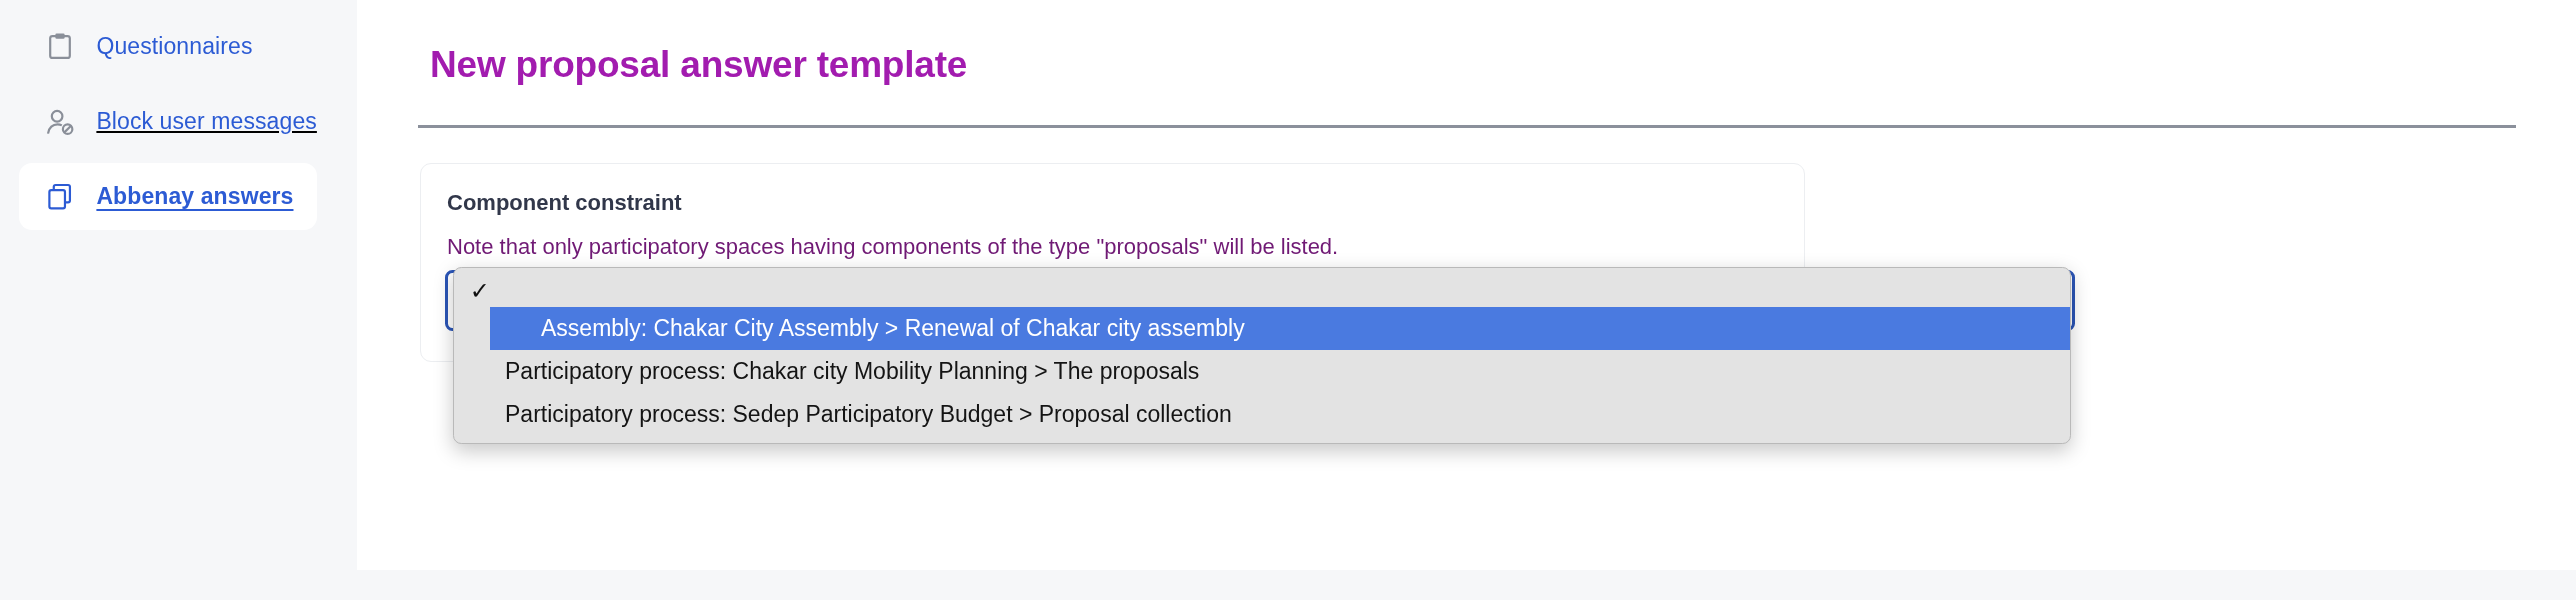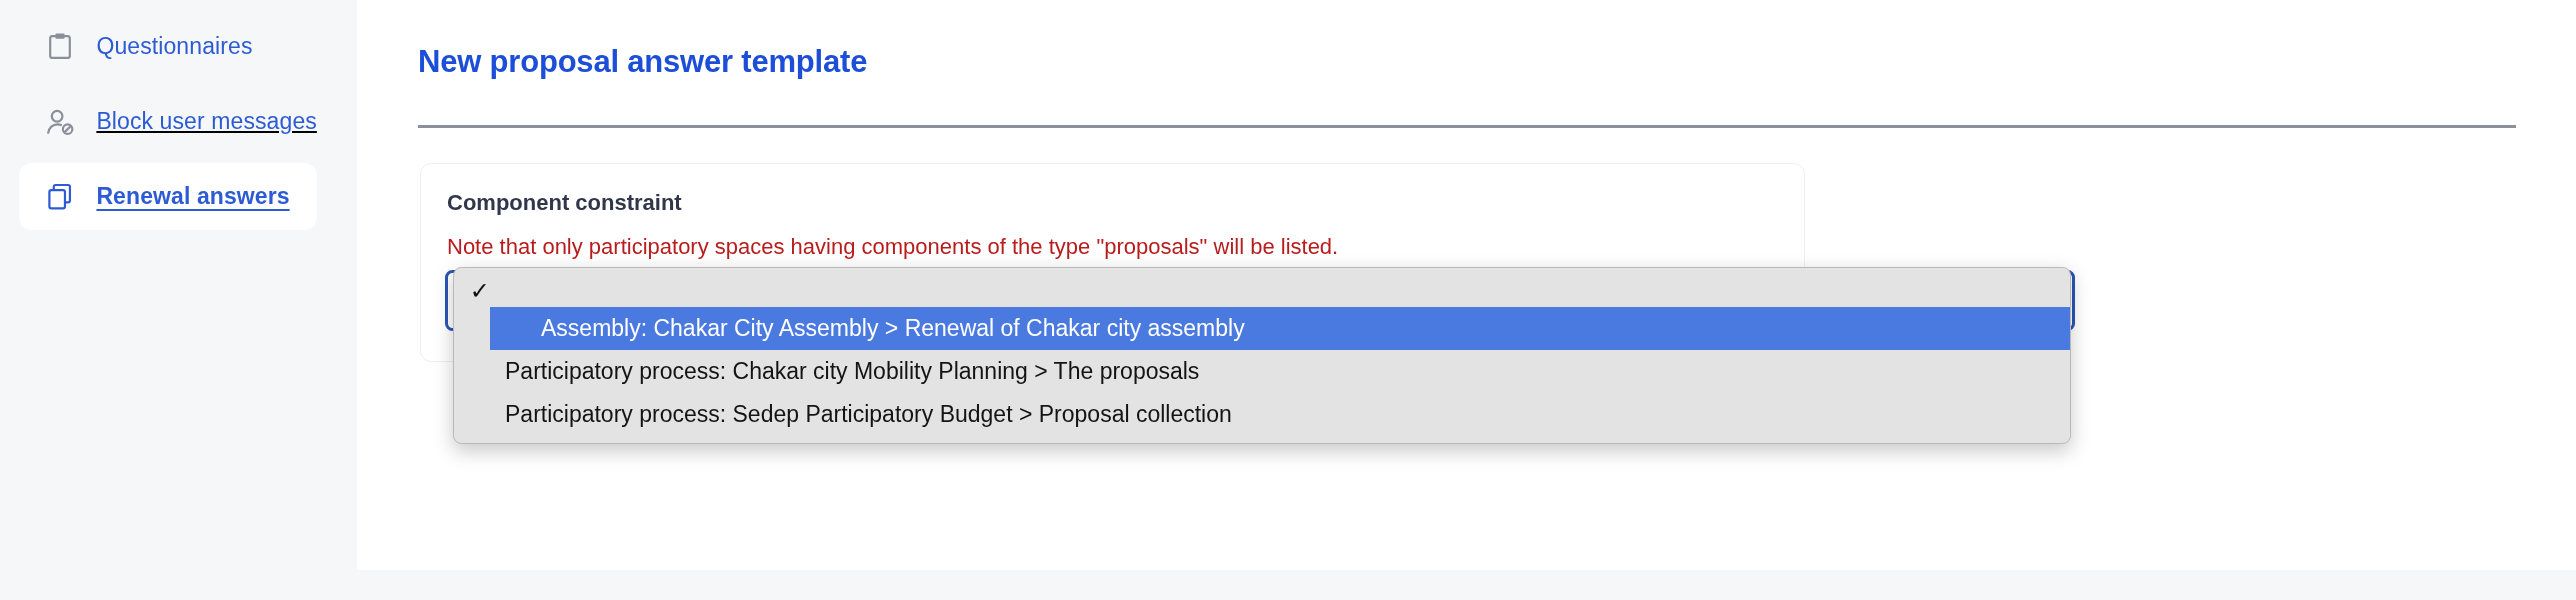--- a/index.html
+++ b/index.html
@@ -70,25 +70,25 @@
     position: absolute;
     left: 357px;
     top: 0;
     width: 2219px;
     height: 570px;
     background: #ffffff;
   }
 
   #page-title {
     position: absolute;
-    left: 61px;
+    left: 73px;
     top: 44px;
-    font-size: 31px;
+    font-size: 37px;
     font-weight: bold;
-    color: #1d4ed8;
+    color: #a21caf;
     letter-spacing: -0.2px;
     white-space: nowrap;
   }
 
   #title-divider {
     position: absolute;
     left: 61px;
     top: 125px;
     width: 2098px;
     height: 2.8px;
@@ -115,21 +115,21 @@
     font-weight: bold;
     color: #31374a;
     white-space: nowrap;
   }
 
   #constraint-note {
     position: absolute;
     left: 26px;
     top: 70px;
     font-size: 22px;
-    color: #b91c1c;
+    color: #701a75;
     white-space: nowrap;
   }
 
   
   #space-select {
     position: absolute;
     left: 24px;
     top: 106px;
     width: 1630px;
     height: 61px;
@@ -206,21 +206,21 @@
       <span class="nav-label">Block user messages</span>
     </div>
 
     <div class="nav-item active" style="top:163px;">
       <span class="nav-icon">
         <svg width="28" height="30" viewBox="0 0 24 26" fill="none" stroke="#2c5bd4" stroke-width="1.9">
           <rect x="2.8" y="7" width="13.5" height="15.8" rx="1.6"></rect>
           <path d="M6.6 7 V4.2 C6.6 3.3 7.3 2.6 8.2 2.6 H19 C19.9 2.6 20.6 3.3 20.6 4.2 V16 C20.6 16.9 19.9 17.6 19 17.6 H16.3"></path>
         </svg>
       </span>
-      <span class="nav-label">Renewal answers</span>
+      <span class="nav-label">Abbenay answers</span>
     </div>
 
   </nav>
 
   <main id="main">
 
     <h1 id="page-title">New proposal answer template</h1>
     <div id="title-divider"></div>
 
     <section id="constraint-card">

